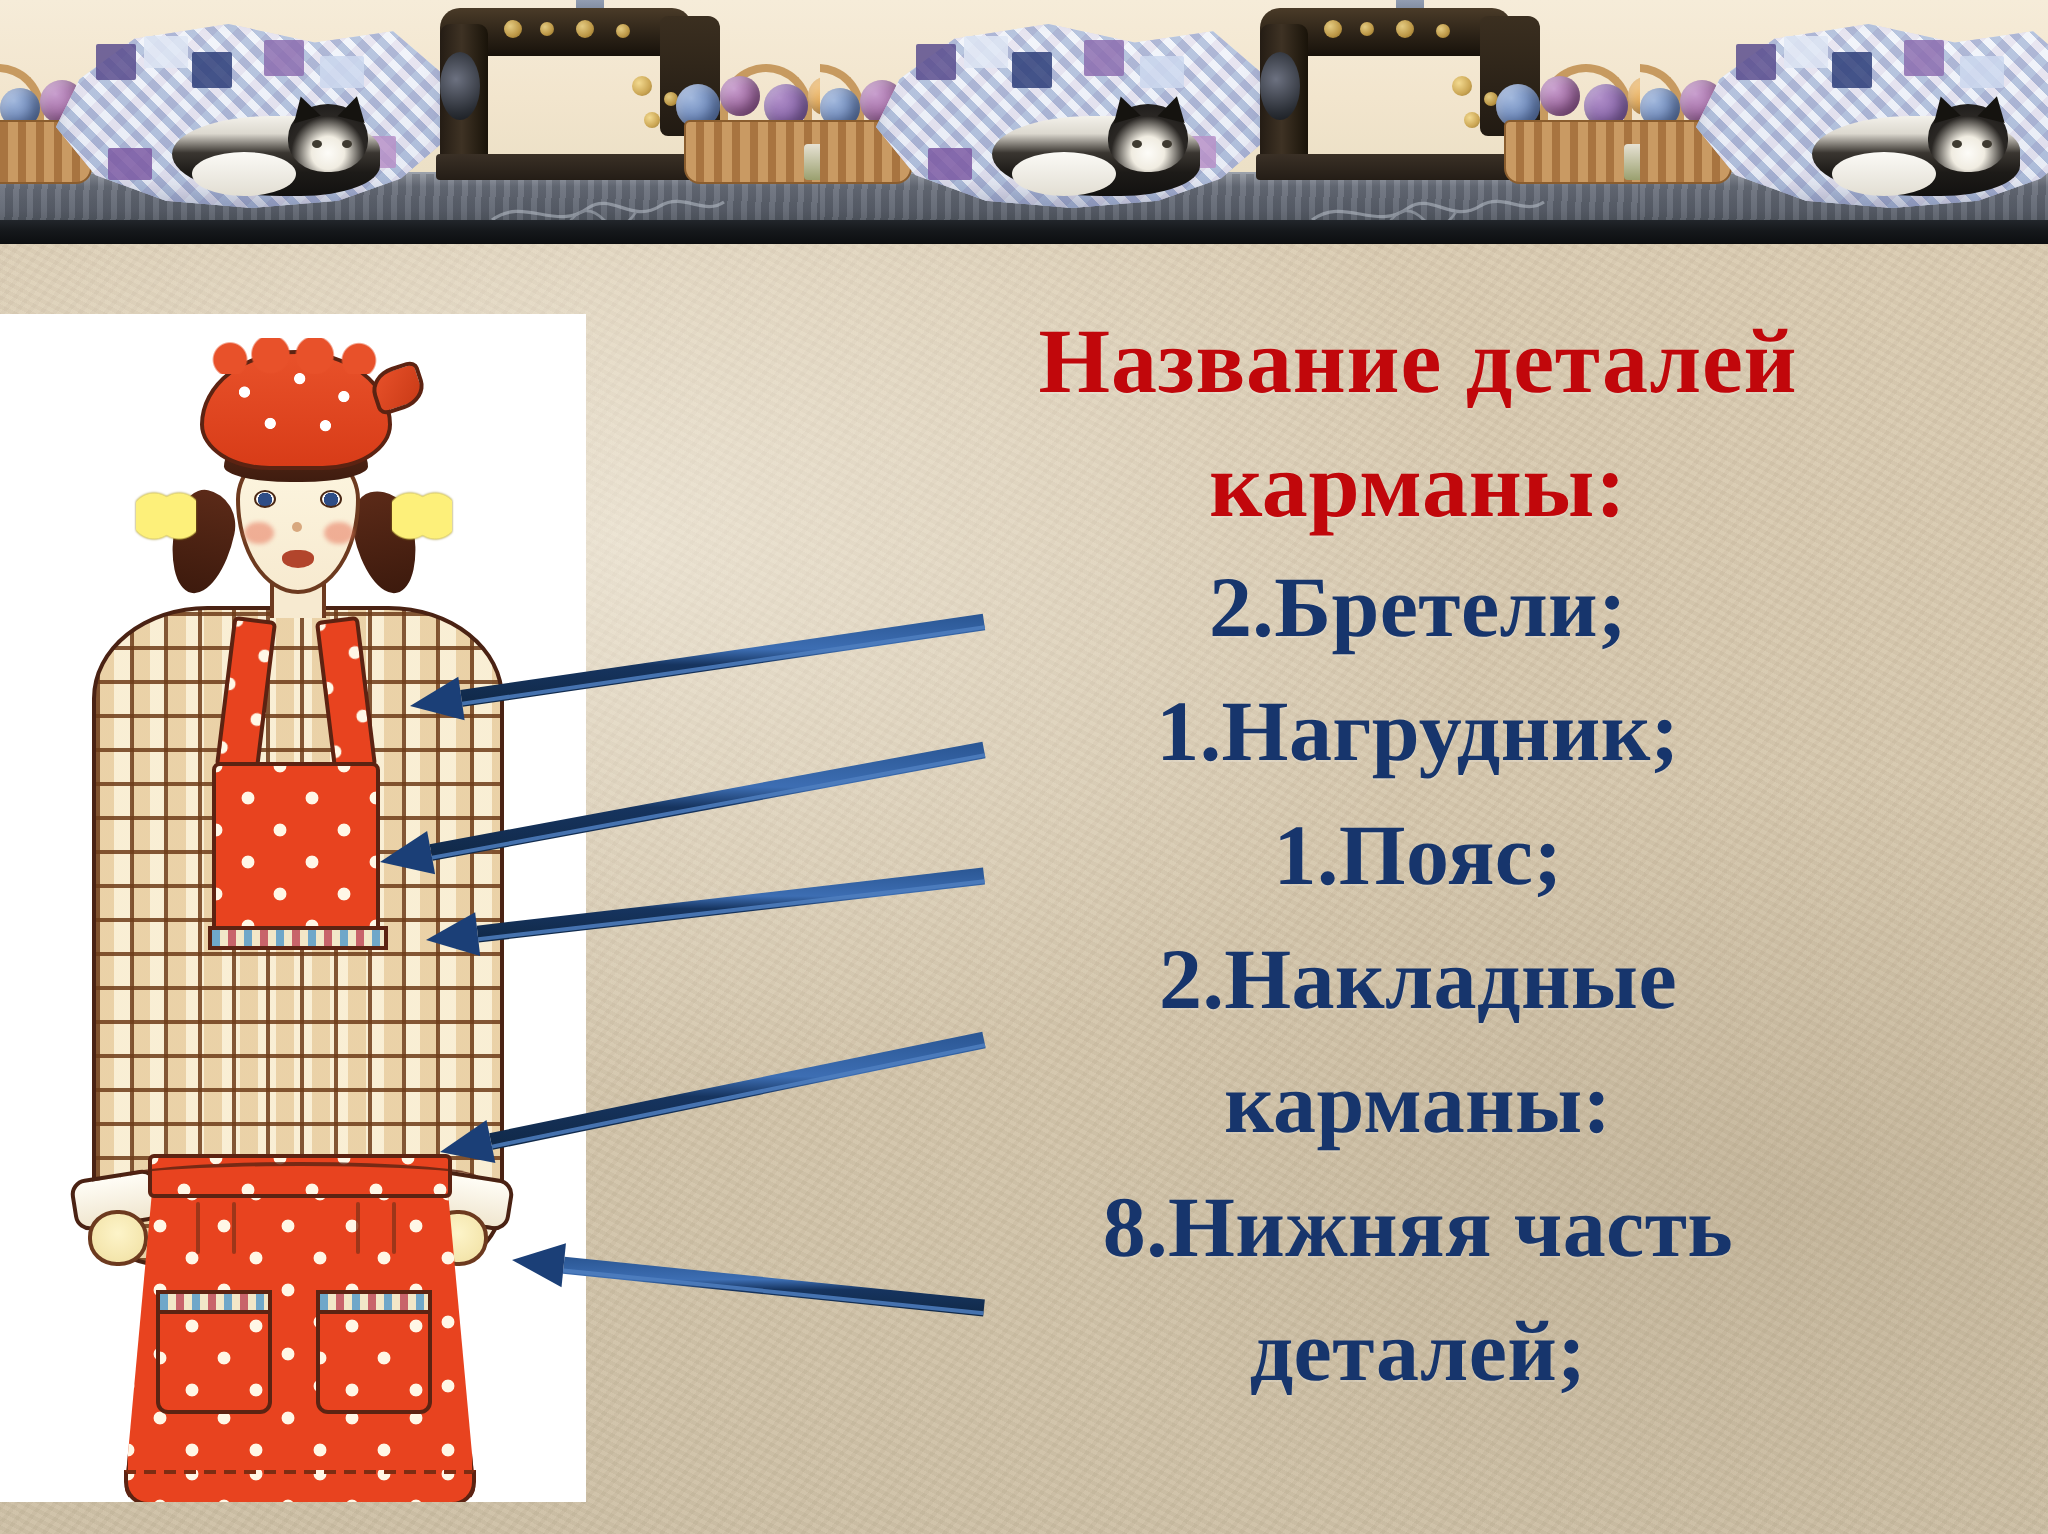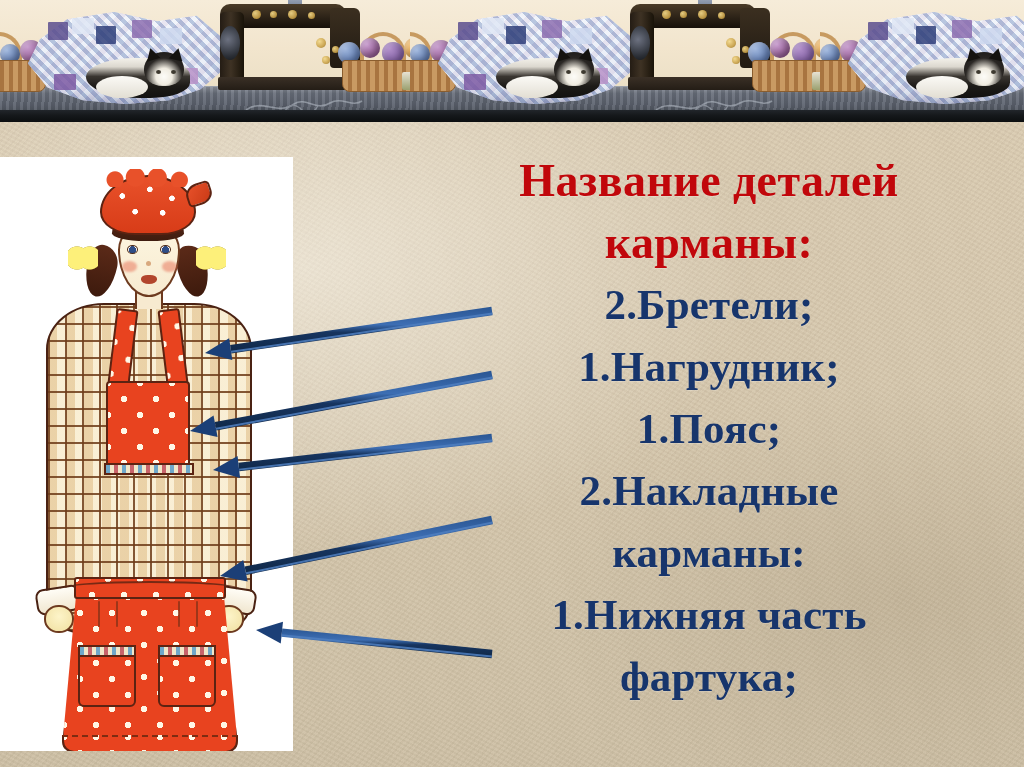--- a/index.html
+++ b/index.html
@@ -718,22 +718,22 @@
 
   <div id="content-column">
     <div class="title-line">Название деталей</div>
     <div class="title-line">карманы:</div>
 
     <div class="item-line">2.Бретели;</div>
     <div class="item-line">1.Нагрудник;</div>
     <div class="item-line">1.Пояс;</div>
     <div class="item-line">2.Накладные</div>
     <div class="item-line">карманы:</div>
-    <div class="item-line">1.Нижняя часть</div>
-    <div class="item-line">фартука;</div>
+    <div class="item-line">8.Нижняя часть</div>
+    <div class="item-line">деталей;</div>
   </div>
 
   <svg id="arrow-layer" viewBox="0 0 1024 767">
     <defs>
       <linearGradient id="shaftGrad" x1="0" y1="0" x2="0" y2="1">
         <stop offset="0%" stop-color="#2a5693"></stop>
         <stop offset="38%" stop-color="#3d6eb3"></stop>
         <stop offset="55%" stop-color="#16345f"></stop>
         <stop offset="100%" stop-color="#102846"></stop>
       </linearGradient>

